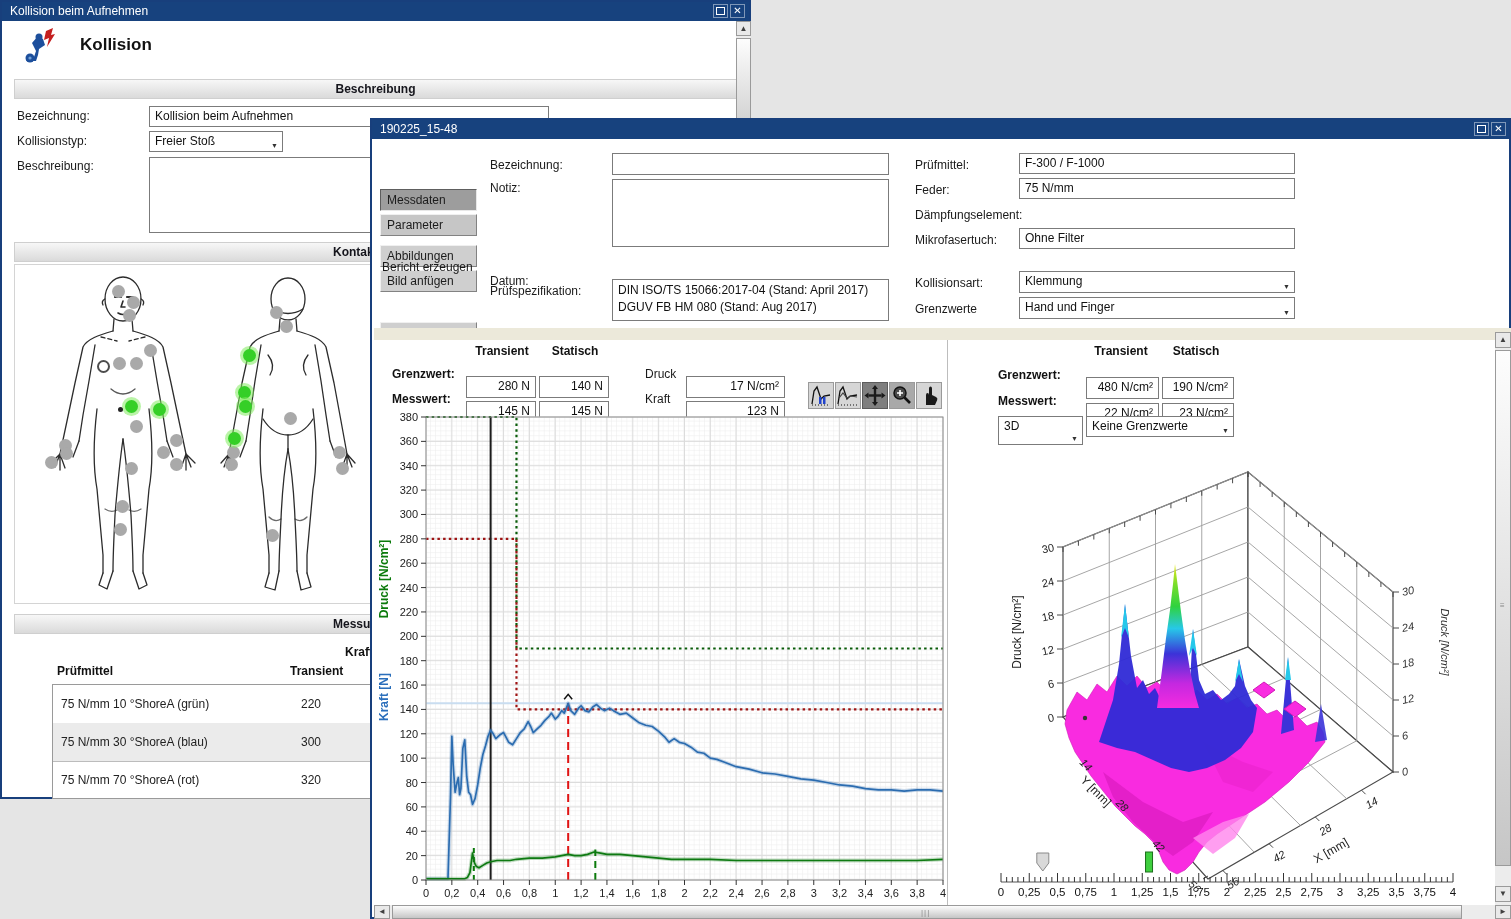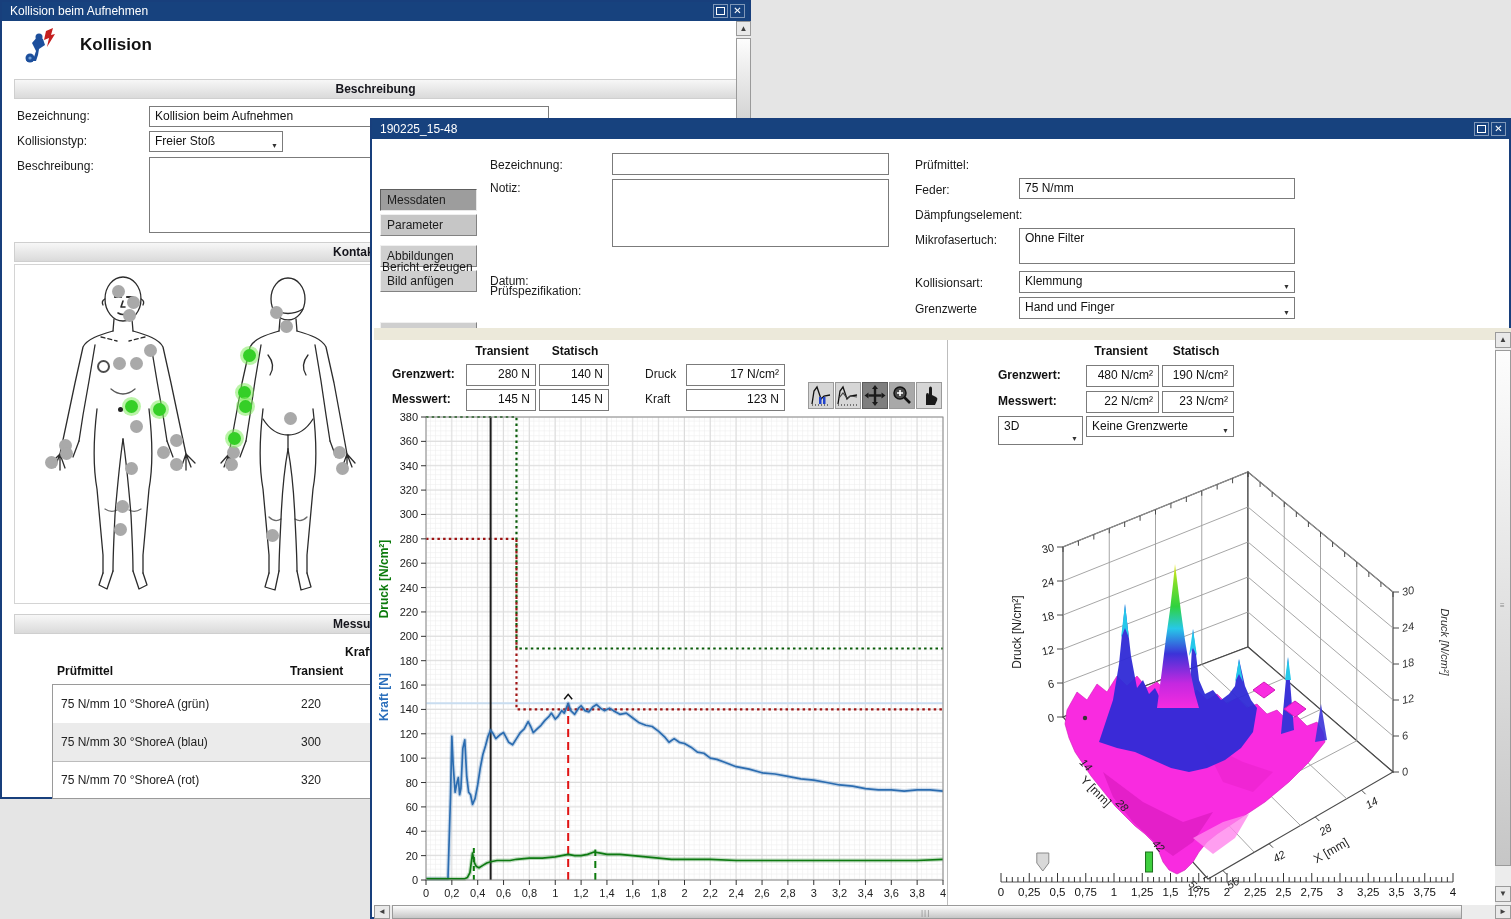--- a/index.html
+++ b/index.html
@@ -14,21 +14,21 @@
         display:flex;align-items:center;justify-content:center;color:#fff;font-size:10px;line-height:10px;}
   .wbtn .sq{width:7px;height:6px;border:1px solid #fff;}
   .secbar{position:absolute;height:20px;background:linear-gradient(#f7f7f7,#dadada);
           border:1px solid #cfcfcf;box-sizing:border-box;font-weight:bold;font-size:12px;
           color:#15151c;line-height:18px;}
   .secbar .ctr{display:block;text-align:center;}
   .lbl{position:absolute;font-size:12px;color:#1a1a1a;white-space:nowrap;}
   .blbl{position:absolute;font-size:12px;font-weight:bold;color:#111;white-space:nowrap;}
   .tb{position:absolute;border:1px solid #7b7b7b;background:#fff;font-size:12px;
       padding:2px 5px;box-sizing:border-box;color:#111;white-space:nowrap;overflow:hidden;}
-  .tb.right{text-align:right;}
+  .tb.right{text-align:right;margin-top:12px;}
   .dd-arrow{position:absolute;right:4px;bottom:2px;font-size:7px;color:#333;}
   .navbtn{position:absolute;left:8px;width:97px;height:22px;background:#cfcfcf;
           border:1px solid #828282;border-top-color:#f0f0f0;border-left-color:#f0f0f0;
           font-size:12px;color:#1c1c1c;padding:3px 0 0 6px;box-sizing:border-box;white-space:nowrap;margin-top:44px;}
   .navbtn.active{background:#9d9d9d;border:1px solid #5e5e5e;border-bottom-color:#e8e8e8;border-right-color:#e8e8e8;}
   .tbtn{position:absolute;width:26px;height:27px;background:#d6d6d6;border:1px solid #9a9a9a;
         box-sizing:border-box;}
   .tbtn.dark{background:#7f7f7f;border-color:#5c5c5c;}
   .tbtn.mid{background:#a9a9a9;}
   .dot{position:absolute;width:13px;height:13px;border-radius:50%;background:#a9a9a9;transform:translate(-6px,-6px);}
@@ -214,27 +214,32 @@
     <div class="lbl" style="left:10px;top:140px;">Bericht erzeugen</div>
     <div class="navbtn" style="top:158px;text-align:center;padding-left:0;">- Word</div>
     <div class="navbtn" style="top:184px;">Bericht öffnen</div>
 
     <div class="lbl" style="left:118px;top:38px;">Bezeichnung:</div>
     <div class="tb" style="left:240px;top:33px;width:277px;height:22px;"></div>
     <div class="lbl" style="left:118px;top:61px;">Notiz:</div>
     <div class="tb" style="left:240px;top:59px;width:277px;height:68px;"></div>
     <div class="lbl" style="left:118px;top:154px;text-align:center;">Datum:</div>
     <div class="lbl" style="left:118px;top:164px;">Prüfspezifikation:</div>
+    <div class="tb" style="left:240px;top:159px;width:277px;height:42px;line-height:17px;">
+      <span style="display:block;">DIN ISO/TS 15066:2017-04 (Stand: April 2017)</span>
+      <span style="display:block;">DGUV FB HM 080 (Stand: Aug 2017)</span>
+    </div>
 
     <div class="lbl" style="left:543px;top:38px;">Prüfmittel:</div>
+    <div class="tb" style="left:647px;top:33px;width:276px;height:21px;">F-300 / F-1000</div>
     <div class="lbl" style="left:543px;top:63px;">Feder:</div>
     <div class="tb" style="left:647px;top:58px;width:276px;height:21px;">75 N/mm</div>
     <div class="lbl" style="left:543px;top:88px;">Dämpfungselement:</div>
     <div class="lbl" style="left:543px;top:113px;">Mikrofasertuch:</div>
-    <div class="tb" style="left:647px;top:108px;width:276px;height:36px;">Ohne Filter</div>
+    <div class="tb" style="left:647px;top:108px;width:276px;height:21px;">Ohne Filter</div>
     <div class="lbl" style="left:543px;top:156px;">Kollisionsart:</div>
     <div class="tb" style="left:647px;top:151px;width:276px;height:22px;">
       <span>Klemmung</span>
       <span class="dd-arrow">▼</span>
     </div>
     <div class="lbl" style="left:543px;top:182px;">Grenzwerte</div>
     <div class="tb" style="left:647px;top:177px;width:276px;height:22px;">
       <span>Hand und Finger</span>
       <span class="dd-arrow">▼</span>
     </div>

